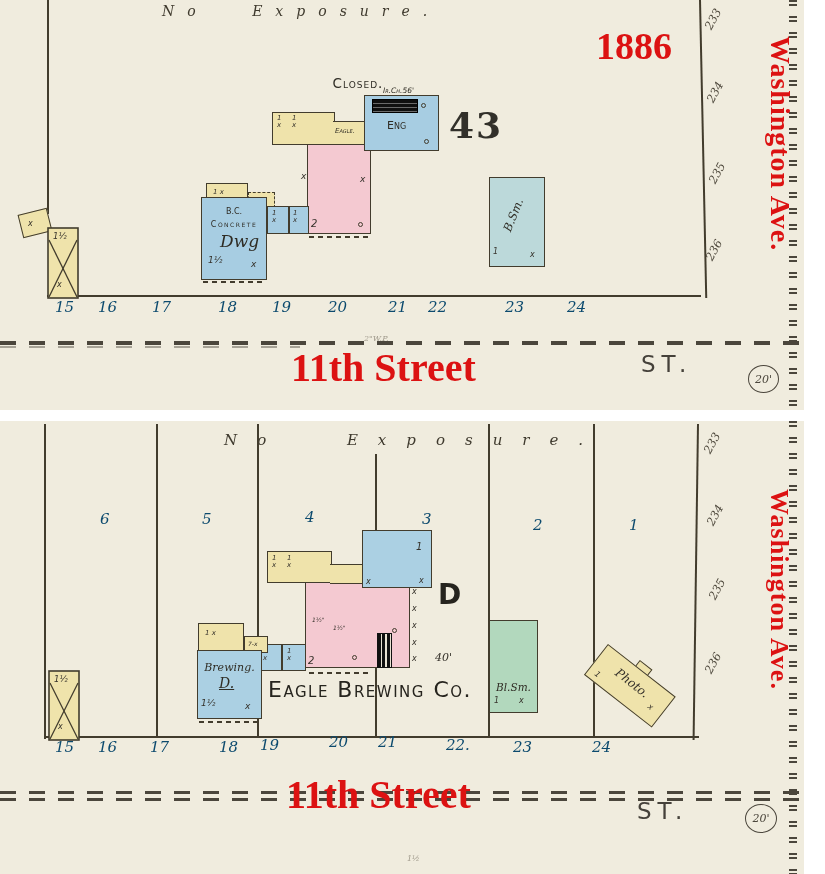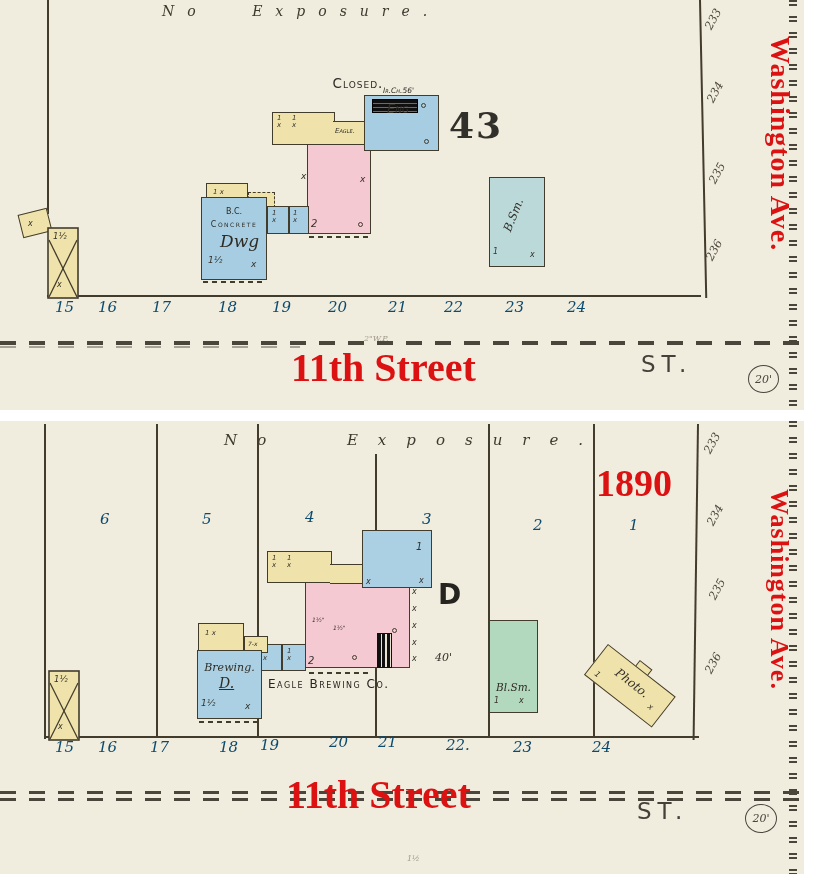--- a/index.html
+++ b/index.html
@@ -37,20 +37,21 @@
 <div class="stage">
 
   <div class="paper" style="top:0;height:410px"></div>
 
   <div class="noexp" style="left:162px;top:3px;width:330px;letter-spacing:13px;word-spacing:26px">No Exposure.</div>
 
   <div class="inkline" style="left:47px;top:0;width:2px;height:214px"></div>
   <div class="inkline" style="left:699px;top:0;width:2px;height:298px;transform:rotate(-1.2deg);transform-origin:top left"></div>
   <div class="inkline" style="left:47px;top:295px;width:654px;height:2px"></div>
 
+  <div class="red" style="left:596px;top:24px;font-size:38px">1886</div>
 
   <div class="abs hand" style="left:298px;top:75px;width:120px;text-align:center;font-size:13.5px;letter-spacing:1px">Closed.</div>
   <div class="abs hand" style="left:383px;top:86px;font-size:7.5px;font-style:italic">Ir.Ch.56'</div>
   <div class="abs" style="left:449px;top:104px;font:bold 36px 'DejaVu Serif',serif;color:#32302a;letter-spacing:2px">43</div>
 
   <div class="bld pink" style="left:307px;top:140px;width:64px;height:94px"></div>
   <div class="mark" style="left:311px;top:218px;font-size:10px">2</div>
   <div class="smcircle" style="left:358px;top:222px"></div>
   <div class="mark" style="left:301px;top:171px;font-size:9px">x</div>
   <div class="mark" style="left:360px;top:174px;font-size:9px">x</div>
@@ -60,21 +61,21 @@
   <div class="bld yellow" style="left:333px;top:121px;width:36px;height:24px;border-left:none"></div>
   <div class="abs hand" style="left:335px;top:127px;font-size:7px;font-style:italic">Eagle.</div>
   <div class="stackmark" style="left:277px;top:115px">1
 x</div>
   <div class="stackmark" style="left:292px;top:115px">1
 x</div>
 
   <div class="bld blue" style="left:364px;top:95px;width:75px;height:56px"></div>
   <div class="abs" style="left:372px;top:99px;width:46px;height:14px;border:1px solid #000;background:repeating-linear-gradient(180deg,#101010 0 3px,#6a6a6a 3px 4px)"></div>
   <div class="smcircle" style="left:421px;top:103px"></div>
-  <div class="abs hand" style="left:387px;top:101px;font-size:13px;font-style:italic">Eng</div>
+  <div class="abs hand" style="left:387px;top:119px;font-size:11px;">Eng</div>
   <div class="smcircle" style="left:424px;top:139px"></div>
 
   <div class="bld yellow" style="left:206px;top:183px;width:42px;height:25px"></div>
   <div class="mark" style="left:213px;top:188px;font-size:7px">1   x</div>
   <div class="abs yellow" style="left:248px;top:192px;width:27px;height:16px;border:1.2px dashed #423c2d"></div>
   <div class="mark" style="left:252px;top:196px;font-size:6.5px">7-x</div>
 
   <div class="bld blue" style="left:201px;top:197px;width:66px;height:83px"></div>
   <div class="abs hand" style="left:219px;top:207px;width:30px;text-align:center;font-size:8px">B.C.</div>
   <div class="abs hand" style="left:204px;top:220px;width:60px;text-align:center;font-size:8px;letter-spacing:1.5px">Concrete</div>
@@ -106,21 +107,21 @@
   <div class="mark" style="left:53px;top:231px;font-size:8.5px">1½</div>
   <div class="mark" style="left:57px;top:280px">x</div>
 
   <div class="lotnum" style="left:55px;top:298px">15</div>
   <div class="lotnum" style="left:98px;top:298px">16</div>
   <div class="lotnum" style="left:152px;top:298px">17</div>
   <div class="lotnum" style="left:218px;top:298px">18</div>
   <div class="lotnum" style="left:272px;top:298px">19</div>
   <div class="lotnum" style="left:328px;top:298px">20</div>
   <div class="lotnum" style="left:388px;top:298px">21</div>
-  <div class="lotnum" style="left:444px;top:298px">22</div>
+  <div class="lotnum" style="left:428px;top:298px">22</div>
   <div class="lotnum" style="left:505px;top:298px">23</div>
   <div class="lotnum" style="left:567px;top:298px">24</div>
 
   <div class="edgenum" style="left:702px;top:12px">233</div>
   <div class="edgenum" style="left:704px;top:85px">234</div>
   <div class="edgenum" style="left:706px;top:166px">235</div>
   <div class="edgenum" style="left:703px;top:243px">236</div>
 
   <div class="dashrow" style="left:0;top:341px;width:825px;height:3.5px"></div>
   <div class="dashrow" style="left:0;top:346px;width:300px;height:2px;opacity:.45"></div>
@@ -145,21 +146,20 @@
   <div class="inkline" style="left:697px;top:424px;width:2px;height:316px;transform:rotate(0.8deg);transform-origin:top left"></div>
   <div class="inkline" style="left:44px;top:736px;width:655px;height:2px"></div>
 
   <div class="lotnum" style="left:100px;top:510px">6</div>
   <div class="lotnum" style="left:202px;top:510px">5</div>
   <div class="lotnum" style="left:305px;top:508px">4</div>
   <div class="lotnum" style="left:422px;top:510px">3</div>
   <div class="lotnum" style="left:533px;top:516px">2</div>
   <div class="lotnum" style="left:629px;top:516px">1</div>
 
-  <div class="red" style="left:596px;top:461px;font-size:38px">1890</div>
 
   <div class="bld pink" style="left:305px;top:579px;width:105px;height:89px"></div>
   <div class="bld yellow" style="left:267px;top:551px;width:65px;height:32px"></div>
   <div class="bld yellow" style="left:330px;top:564px;width:35px;height:20px;border-left:none"></div>
   <div class="stackmark" style="left:272px;top:555px">1
 x</div>
   <div class="stackmark" style="left:287px;top:555px">1
 x</div>
   <div class="bld blue2" style="left:362px;top:530px;width:70px;height:58px"></div>
   <div class="mark" style="left:416px;top:541px;font-size:10px">1</div>
@@ -190,21 +190,21 @@
   <div class="bld yellow" style="left:244px;top:636px;width:24px;height:17px"></div>
   <div class="mark" style="left:248px;top:640px;font-size:6px">7-x</div>
 
   <div class="bld blue2" style="left:197px;top:650px;width:65px;height:69px"></div>
   <div class="abs" style="left:199px;top:661px;width:61px;text-align:center;font:italic 11px 'DejaVu Serif',serif;color:#2f2c24">Brewing.</div>
   <div class="abs" style="left:219px;top:675px;font:italic 14px 'DejaVu Serif',serif;color:#2f2c24;text-decoration:underline">D.</div>
   <div class="mark" style="left:201px;top:698px;font-size:9px">1½</div>
   <div class="mark" style="left:245px;top:701px;font-size:9px">x</div>
   <div class="hatch" style="left:199px;top:721px;width:62px"></div>
 
-  <div class="abs hand" style="left:268px;top:677px;font-size:12px;letter-spacing:1.5px;color:#26241e">Eagle Brewing Co.</div>
+  <div class="abs hand" style="left:268px;top:677px;font-size:22px;letter-spacing:1.5px;color:#26241e">Eagle Brewing Co.</div>
   <div class="abs" style="left:438px;top:578px;font-family:'DejaVu Sans',sans-serif;font-weight:bold;font-size:28px;color:#26241e">D</div>
   <div class="abs" style="left:435px;top:651px;font:italic 11px 'DejaVu Serif',serif;color:#35312a">40'</div>
 
   <div class="bld green" style="left:489px;top:620px;width:49px;height:93px"></div>
   <div class="abs" style="left:490px;top:681px;width:47px;text-align:center;font:italic 10.5px 'DejaVu Serif',serif;color:#2f2c24">Bl.Sm.</div>
   <div class="mark" style="left:494px;top:696px">1</div>
   <div class="mark" style="left:519px;top:696px">x</div>
 
   <div class="abs" style="left:589px;top:660px;width:86px;height:46px;transform:rotate(38deg)">
     <div class="bld yellow" style="left:35px;top:0;width:16px;height:12px"></div>

